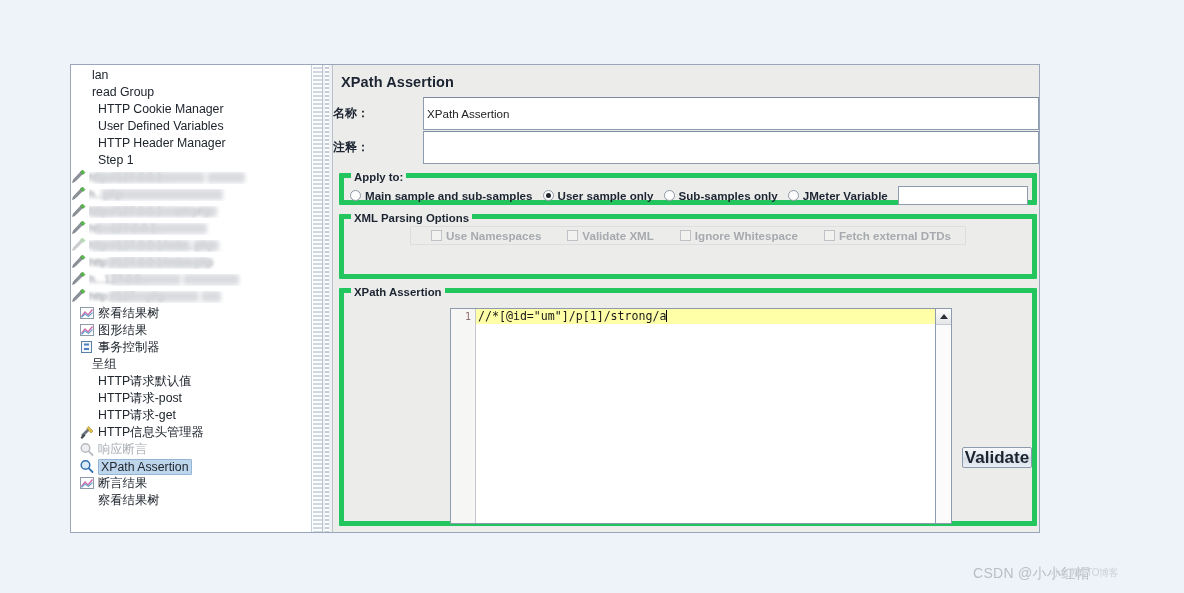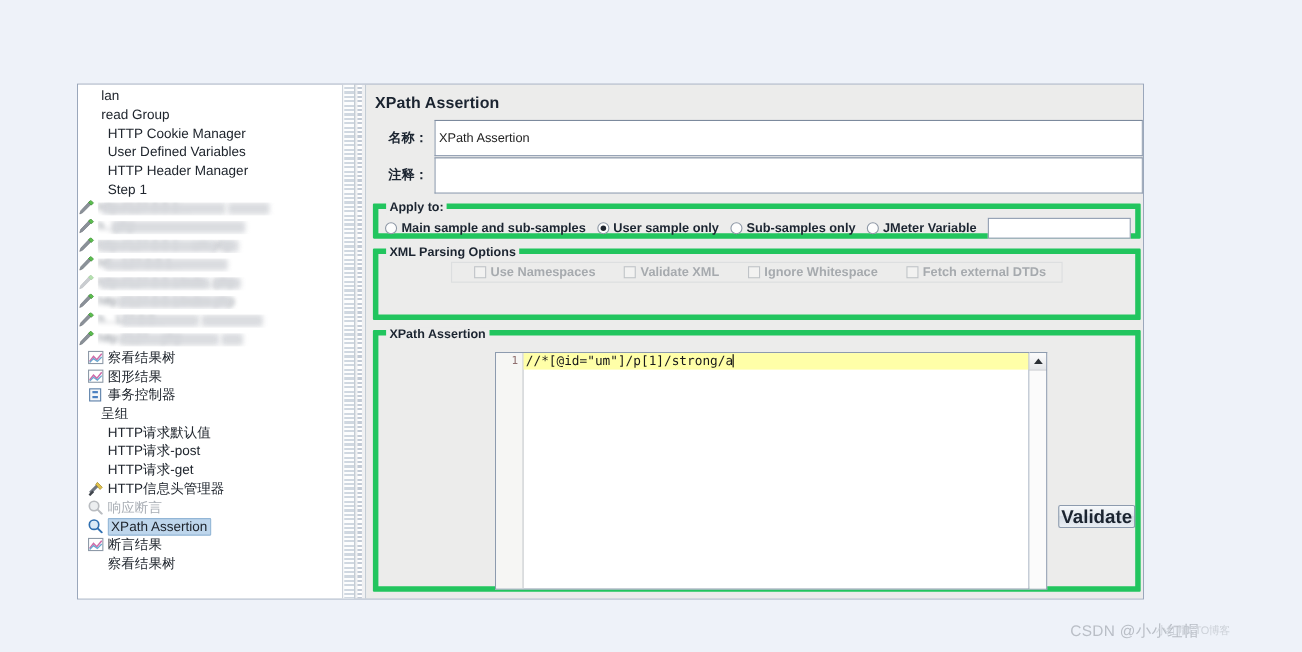--- a/index.html
+++ b/index.html
@@ -7,21 +7,21 @@
     width: 1184px; height: 593px;
     background: #eef2f9;
     font-family: "Liberation Sans", sans-serif;
     overflow: hidden;
   }
   #root { position: relative; width: 1184px; height: 593px; }
 
   
   .jmeter-window {
     position: absolute;
-    left: 70px; top: 76px;
+    left: 70px; top: 64px;
     width: 970px; height: 469px;
     background: #ffffff;
     border: 1px solid #9aa7bb;
     box-sizing: border-box;
     display: flex;
   }
 
   
   .tree-pane {
     position: relative;
@@ -128,21 +128,22 @@
     font-weight: bold;
     color: #1b2430;
     padding: 9px 0 7px 8px;
     letter-spacing: .1px;
   }
 
   .field-row {
     display: flex;
     align-items: stretch;
     height: 33px;
-    margin: 0 0 1px 20px;
+    margin: 0 0 1px 0;
+    gap: 48px;
   }
   .field-label {
     font-size: 12px;
     font-weight: bold;
     color: #1b2430;
     width: 42px;
     flex: 0 0 42px;
     display: flex;
     align-items: center;
   }

